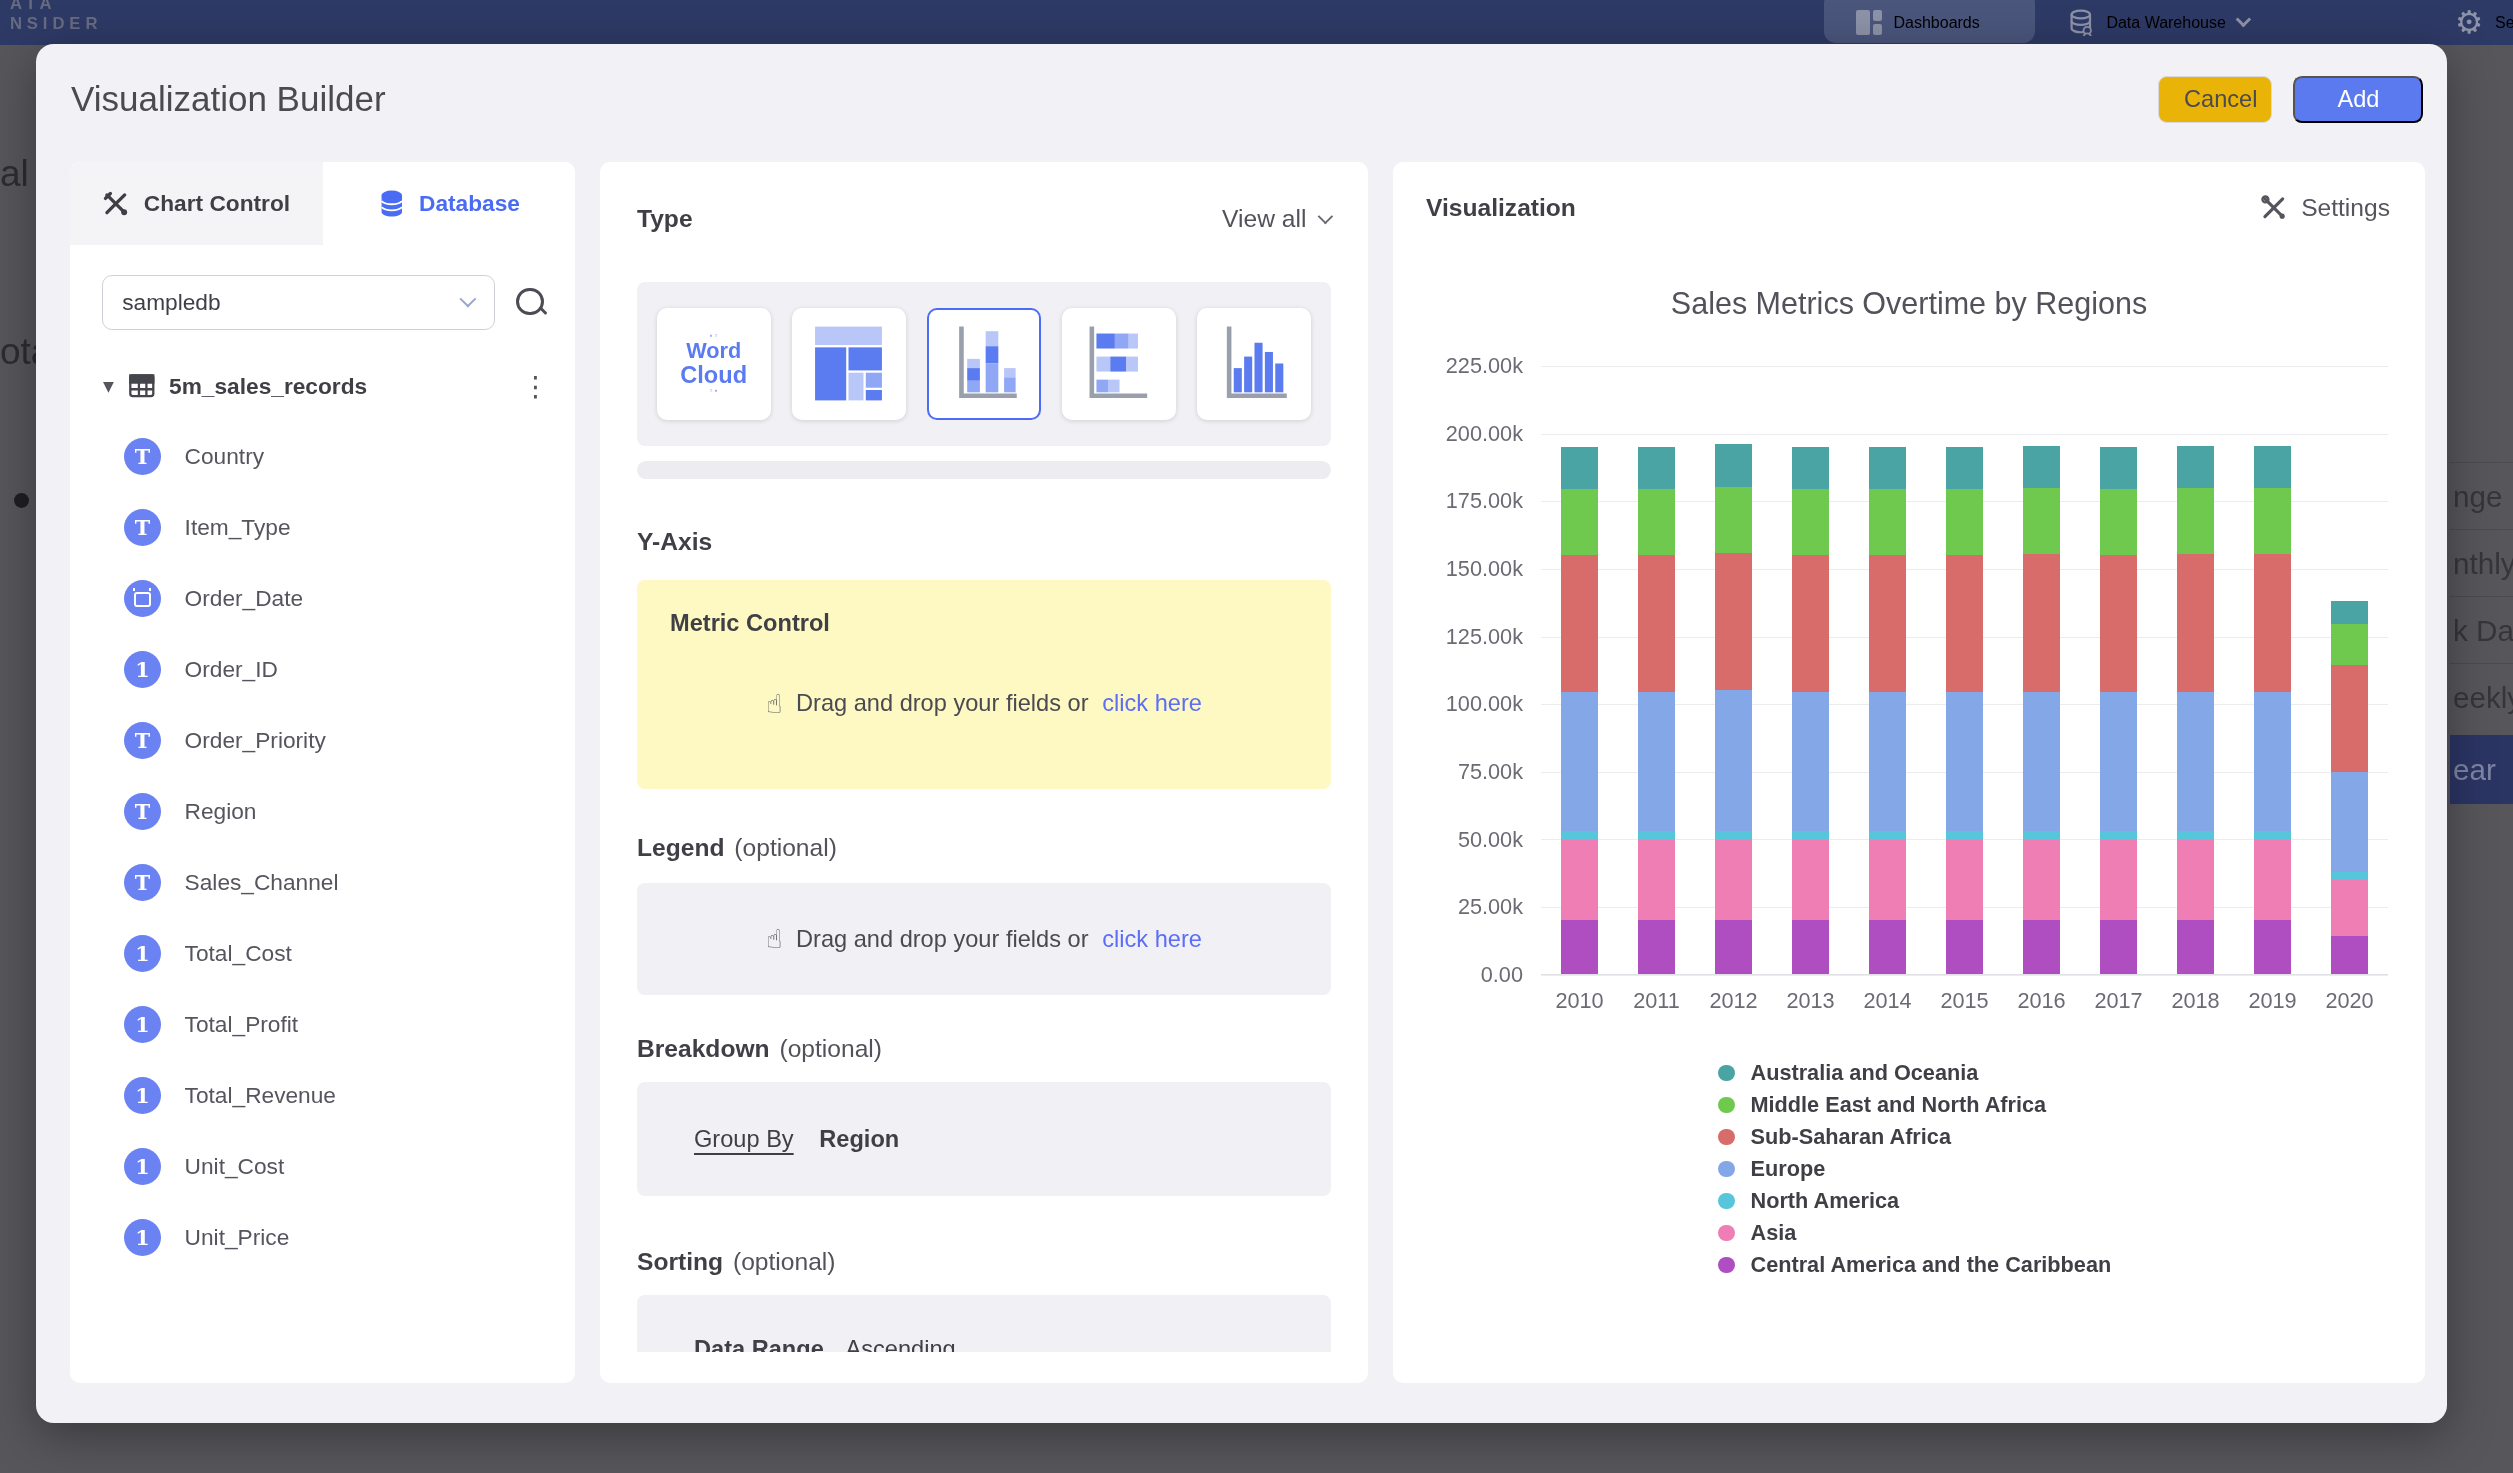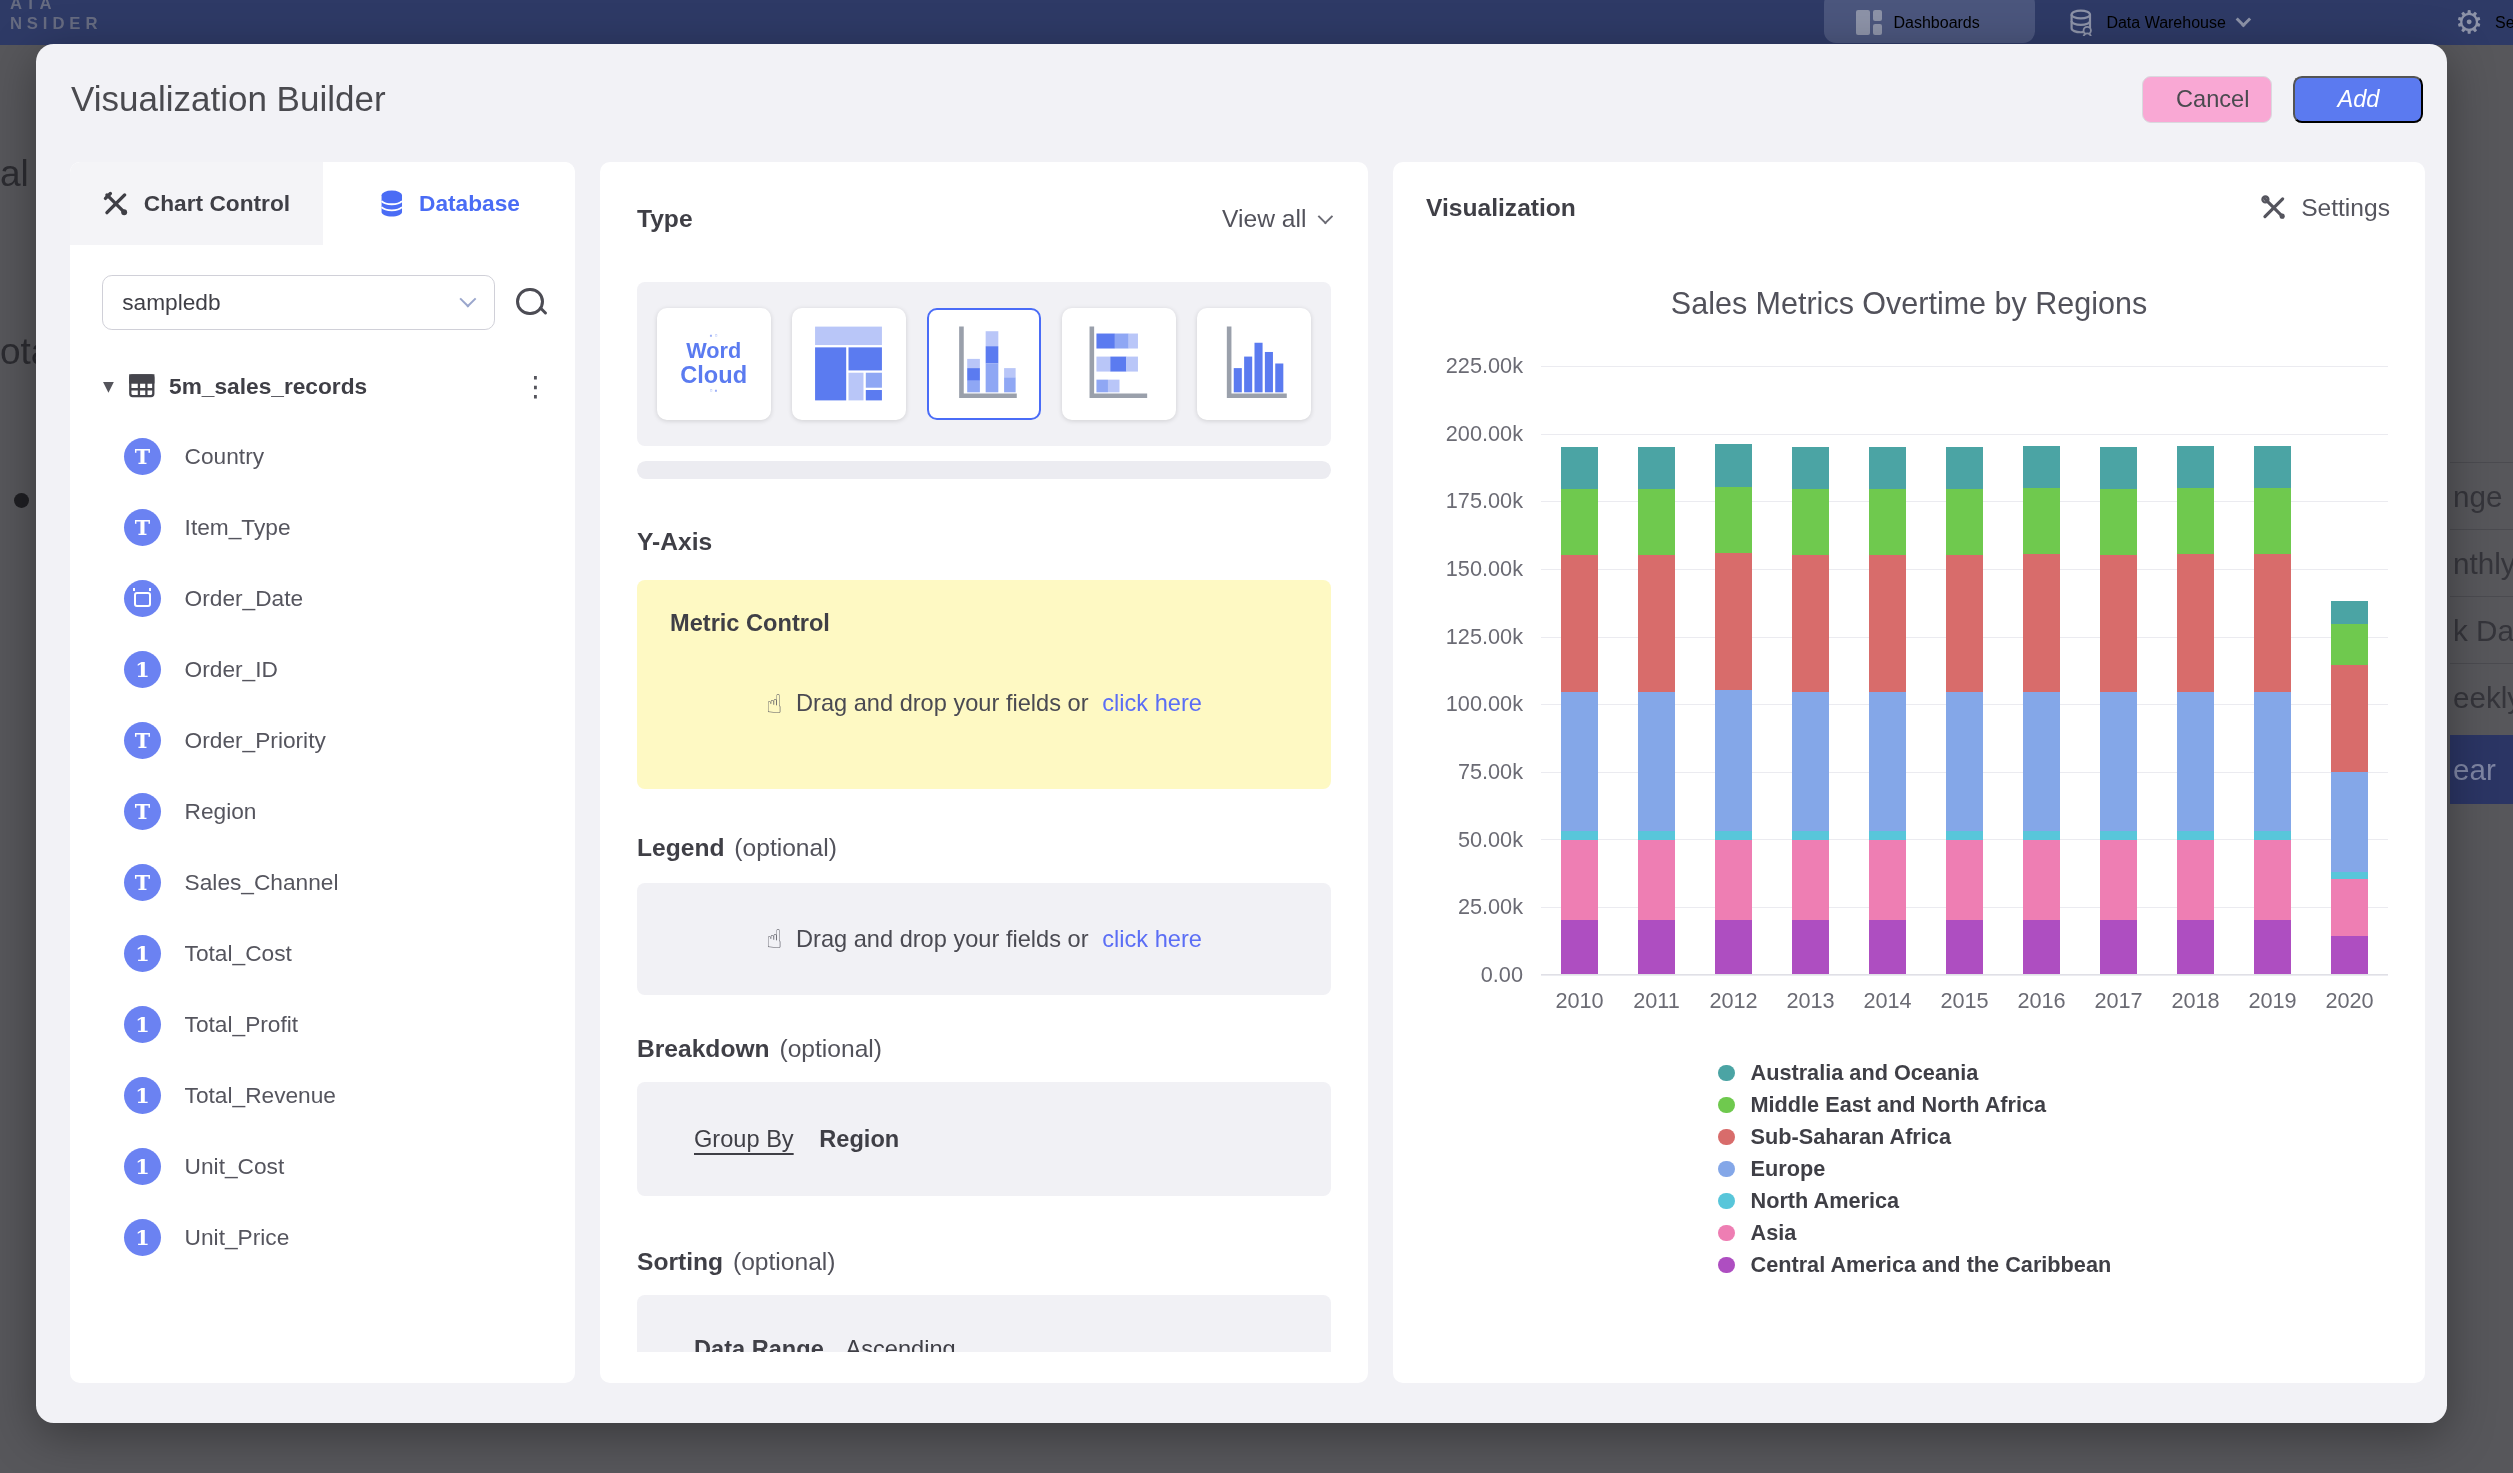--- a/index.html
+++ b/index.html
@@ -29,22 +29,22 @@
   .bg-menu { position:absolute; left:2450px; top:417px; width:64px; }
   .bg-menu-item { height:67px; line-height:67px; font-size:29.6px; color:#35353b; white-space:nowrap; border-top:1px solid #4b4b50; padding-left:3px; }
   .bg-menu-item.selected { background:#2b3564; color:#7e85a3; border-top:none; height:69px; line-height:69px; margin-top:4.9px; }
 
   
   .modal { position:absolute; left:36px; top:44px; width:2411px; height:1379px; background:#f2f2f6; border-radius:17.7px; z-index:10; box-shadow:0 11.8px 47px rgba(0,0,0,.35); }
   .modal-header { position:absolute; top:31.5px; left:35px; right:23.6px; display:flex; align-items:center; }
   .modal-title { font-size:35px; font-weight:500; color:#4a4a4f; }
   .modal-actions { margin-left:auto; display:flex; gap:21.7px; }
   .btn { height:47px; border-radius:8.9px; font-size:23.6px; display:flex; align-items:center; justify-content:center; }
-  .btn-cancel { width:130px; background:#f9a8d4; border:1.5px solid #d9d9de; color:#4a4a4f;padding-left:12px; }
-  .btn-add { width:130px; background:#5b7af0; color:#fff;font-style:italic; }
+  .btn-cancel { width:114px; background:#eab308; border:1.5px solid #d9d9de; color:#4a4a4f;padding-left:12px; }
+  .btn-add { width:130px; background:#5b7af0; color:#fff; }
 
   .panel { position:absolute; top:118px; height:1221px; background:#fff; border-radius:9.9px; }
   .panel-left { left:34px; width:505px; overflow:hidden; }
   .panel-mid { left:564px; width:768px; overflow:hidden; }
   .panel-right { left:1357px; width:1032px; overflow:hidden; }
 
   
   .tabs { display:flex; height:83px; border-radius:9.9px 9.9px 0 0; overflow:hidden; }
   .tab { flex:1; display:flex; align-items:center; justify-content:center; gap:13.8px; font-size:22.7px; font-weight:bold; }
   .tab-active { background:#fff; color:#4a6cf5; }

